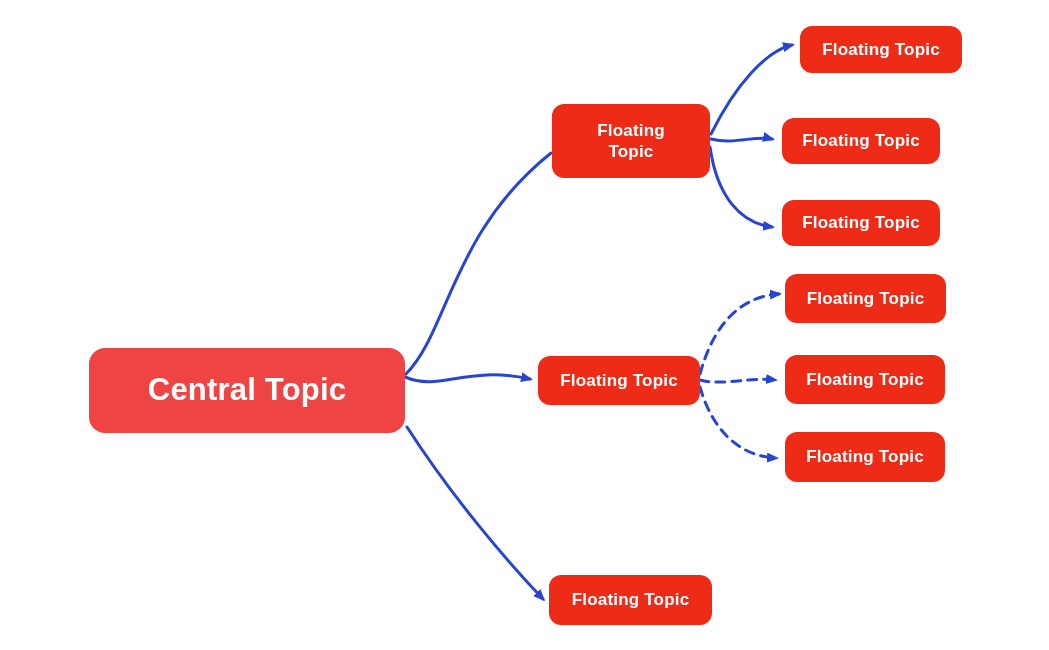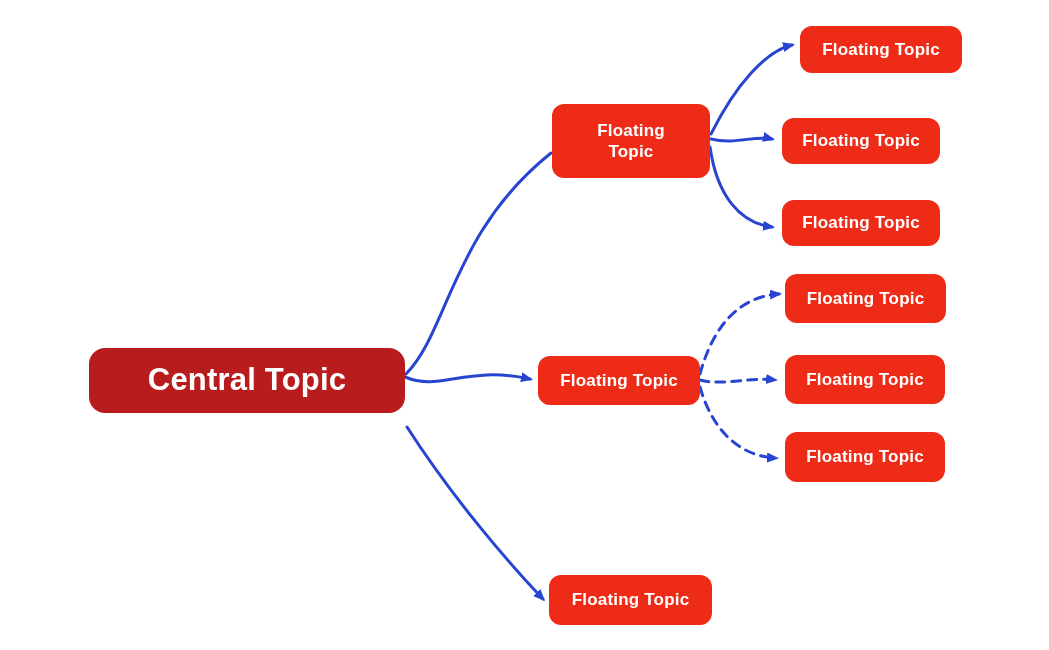--- a/index.html
+++ b/index.html
@@ -70,21 +70,21 @@
         <path d="M 407 427 C 452 497, 506 560, 543 599" fill="none" stroke="#2845d2" stroke-width="3" stroke-linecap="round" marker-end="url(#arrowhead)"></path>
         <path d="M 711 134 C 736 84, 766 51, 792 45" fill="none" stroke="#2845d2" stroke-width="3" stroke-linecap="round" marker-end="url(#arrowhead)"></path>
         <path d="M 711 139 C 735 145, 755 135, 772 139" fill="none" stroke="#2845d2" stroke-width="3" stroke-linecap="round" marker-end="url(#arrowhead)"></path>
         <path d="M 710 147 C 717 196, 740 223, 772 227" fill="none" stroke="#2845d2" stroke-width="3" stroke-linecap="round" marker-end="url(#arrowhead)"></path>
         <path d="M 700 374 C 712 330, 736 297, 779 294" fill="none" stroke="#2845d2" stroke-width="3" stroke-linecap="round" stroke-dasharray="9 7" marker-end="url(#arrowhead)"></path>
         <path d="M 700 380 C 722 386, 748 377, 775 380" fill="none" stroke="#2845d2" stroke-width="3" stroke-linecap="round" stroke-dasharray="9 7" marker-end="url(#arrowhead)"></path>
         <path d="M 700 387 C 711 426, 736 456, 776 458" fill="none" stroke="#2845d2" stroke-width="3" stroke-linecap="round" stroke-dasharray="9 7" marker-end="url(#arrowhead)"></path>
       </g>
   </svg>
   <div id="node-layer">
-      <div class="node central" style="left: 89px; top: 348px; width: 316px; height: 65px; background: #b91c1c; color: rgb(255, 255, 255);">
+      <div class="node central" style="left: 89px; top: 348px; width: 316px; height: 85px; background: #ef4444; color: rgb(255, 255, 255);">
         <span class="node-label">Central Topic</span>
       </div>
       <div class="node floating two-line" style="left: 552px; top: 104px; width: 158px; height: 74px; background: rgb(238, 43, 23); color: rgb(255, 255, 255);">
         <span class="node-label">Floating Topic</span>
       </div>
       <div class="node floating" style="left: 800px; top: 26px; width: 162px; height: 47px; background: rgb(238, 43, 23); color: rgb(255, 255, 255);">
         <span class="node-label">Floating Topic</span>
       </div>
       <div class="node floating" style="left: 782px; top: 118px; width: 158px; height: 46px; background: rgb(238, 43, 23); color: rgb(255, 255, 255);">
         <span class="node-label">Floating Topic</span>

